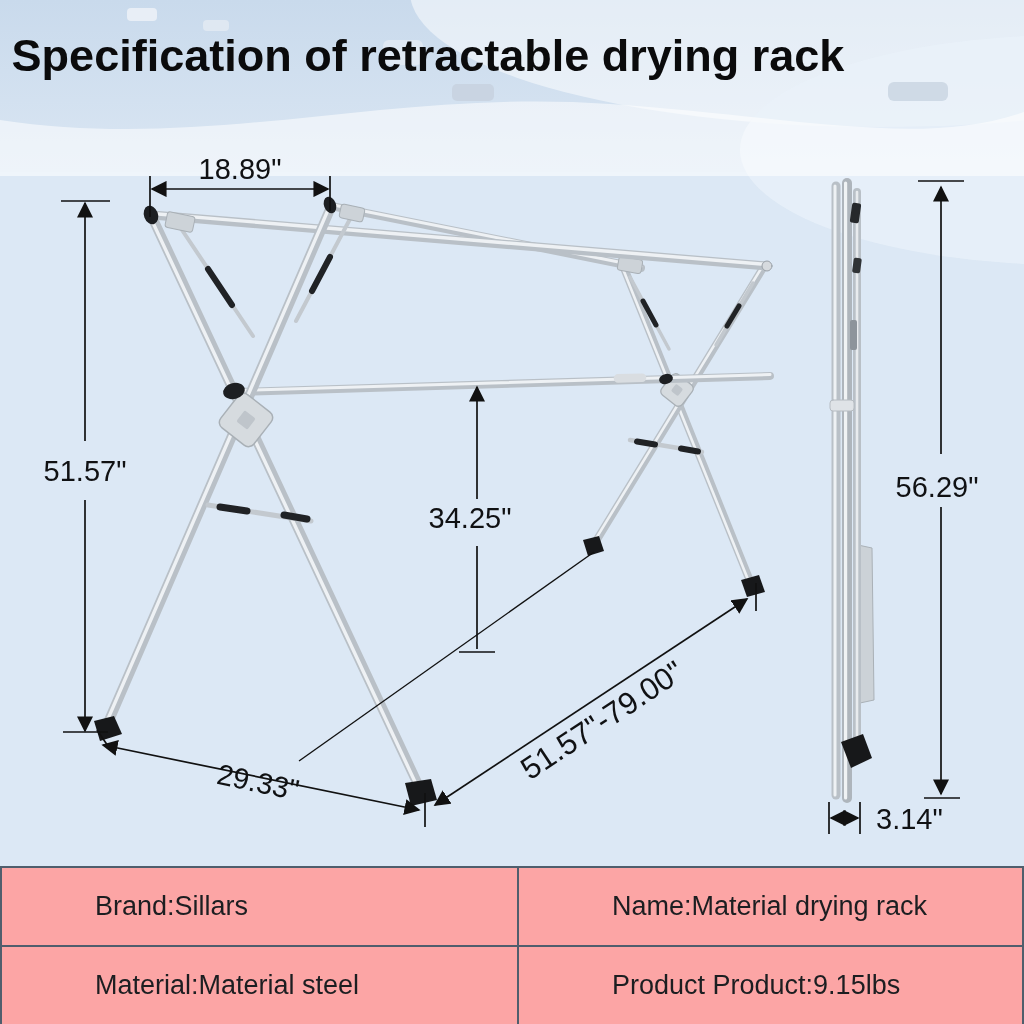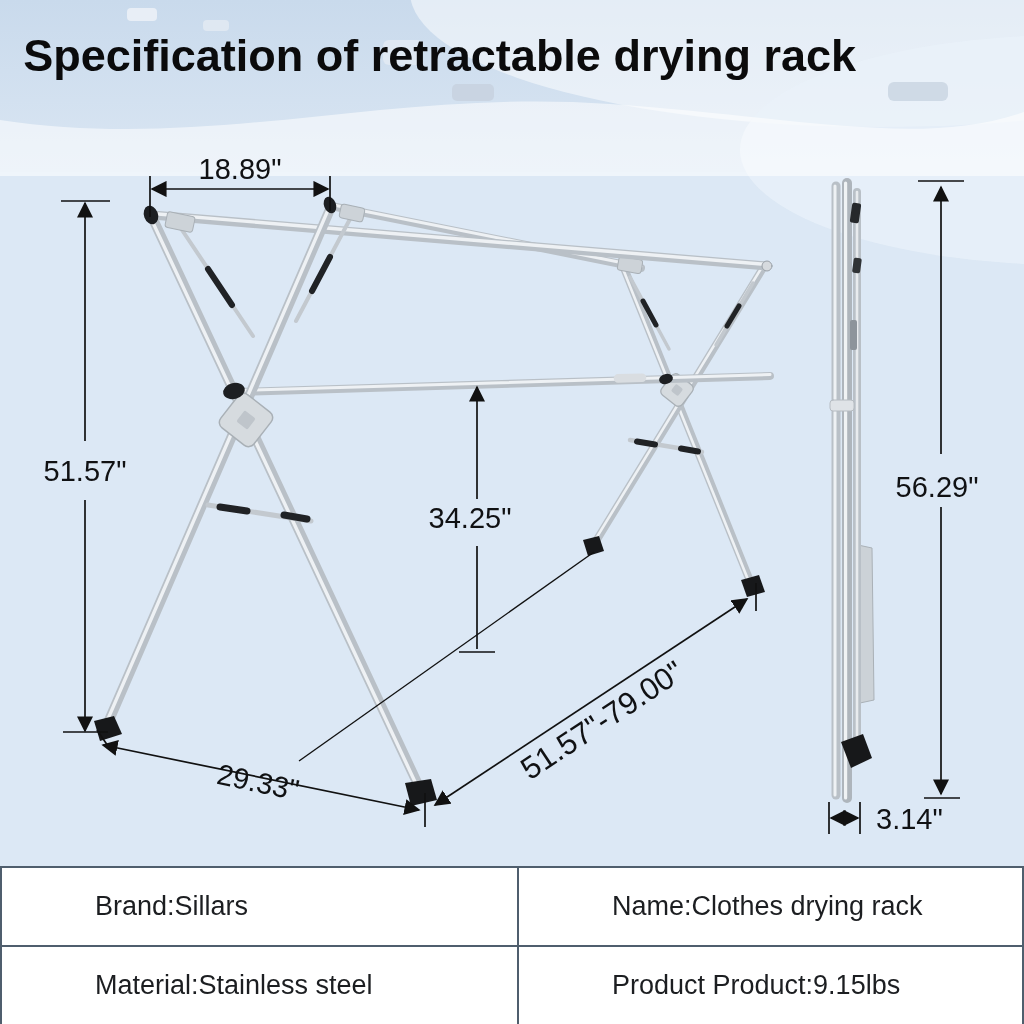--- a/index.html
+++ b/index.html
@@ -1,26 +1,26 @@
 <!DOCTYPE html>
 <html><head>
 <meta charset="utf-8">
 <style>
   html,body{margin:0;padding:0;}
   body{background:#eef2f7;font-family:"Liberation Sans",sans-serif;}
   #stage{position:relative;width:1024px;height:1024px;overflow:hidden;
          background:#dce8f5;}
-  #title{position:absolute;top:30px;left:0;width:856px;text-align:right;
+  #title{position:absolute;top:30px;left:0;width:856px;text-align:center;
          font-size:45px;font-weight:bold;color:#0b0b0c;letter-spacing:0px;
          white-space:nowrap;}
   #diagram-svg{position:absolute;left:0;top:0;}
   
   #spec-table{position:absolute;left:0;top:866px;width:1024px;height:158px;
       display:grid;grid-template-columns:517px 1fr;grid-template-rows:79px 1fr;
-      background:#ffffff;border-top:2px solid #4f5e6d;border-left:2px solid #4f5e6d;
+      background:#fca5a5;border-top:2px solid #4f5e6d;border-left:2px solid #4f5e6d;
       border-right:2px solid #4f5e6d;box-sizing:border-box;}
   .cell{display:flex;align-items:center;padding-left:93px;font-size:27px;
       color:#1c1e21;box-sizing:border-box;border-right:2px solid #4f5e6d;
       border-bottom:2px solid #4f5e6d;white-space:nowrap;}
   .cell.last-col{border-right:none;}
   .cell.last-row{border-bottom:none;}
   .dim{font-size:29px;fill:#101113;}
   .dim-big{font-size:31px;fill:#101113;}
 </style>
 </head>
@@ -185,18 +185,18 @@
       <text class="dim-big" transform="translate(608,729) rotate(-33.5)" text-anchor="middle">51.57"-79.00"</text>
       <text class="dim" x="937" y="497" text-anchor="middle">56.29"</text>
       <text class="dim" x="876" y="829" text-anchor="start">3.14"</text>
     </g>
   </svg>
 
   <div id="title">Specification of retractable drying rack</div>
 
   <div id="spec-table">
     <div class="cell">Brand:Sillars</div>
-    <div class="cell last-col">Name:Clothes drying rack</div>
-    <div class="cell last-row">Material:Stainless steel</div>
+    <div class="cell last-col">Name:Material drying rack</div>
+    <div class="cell last-row">Material:Material steel</div>
     <div class="cell last-col last-row">Product Product:9.15lbs</div>
   </div>
 
 </div>
 
 </body></html>

